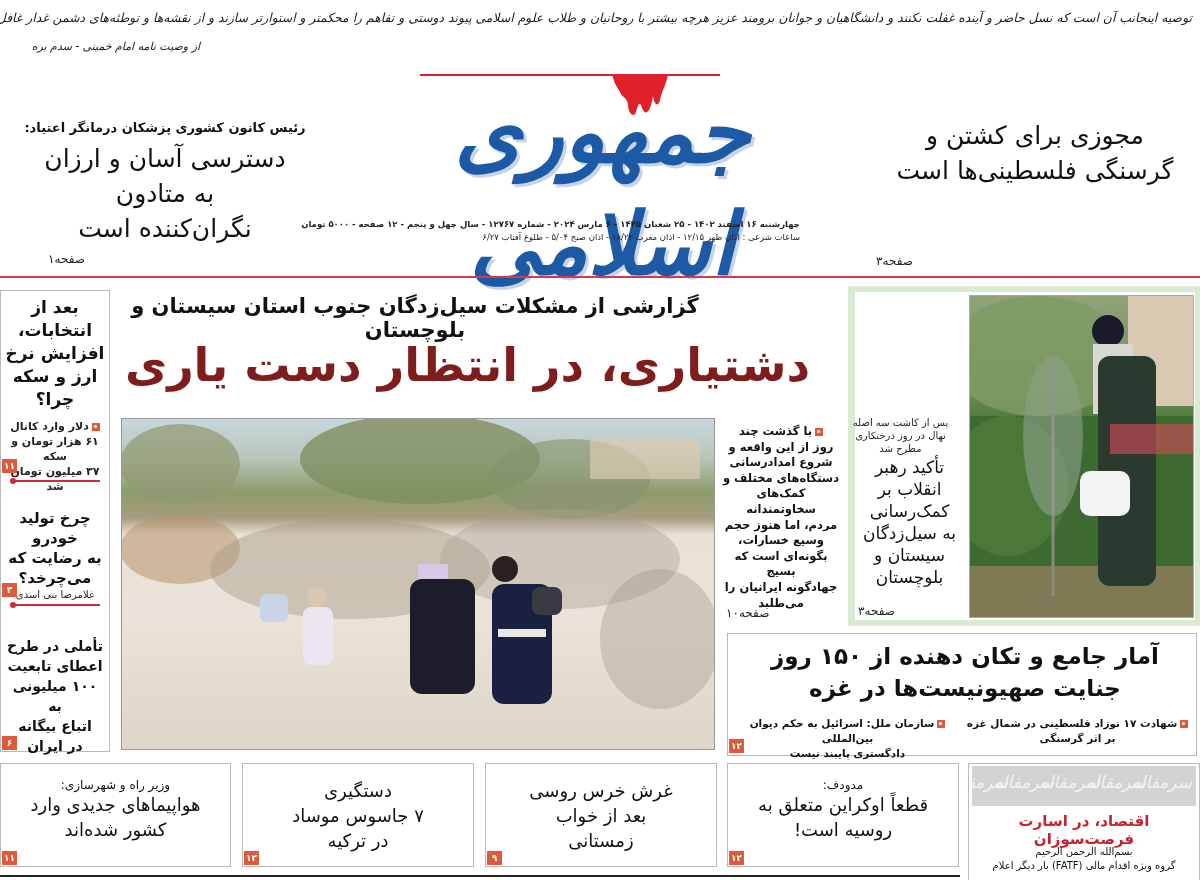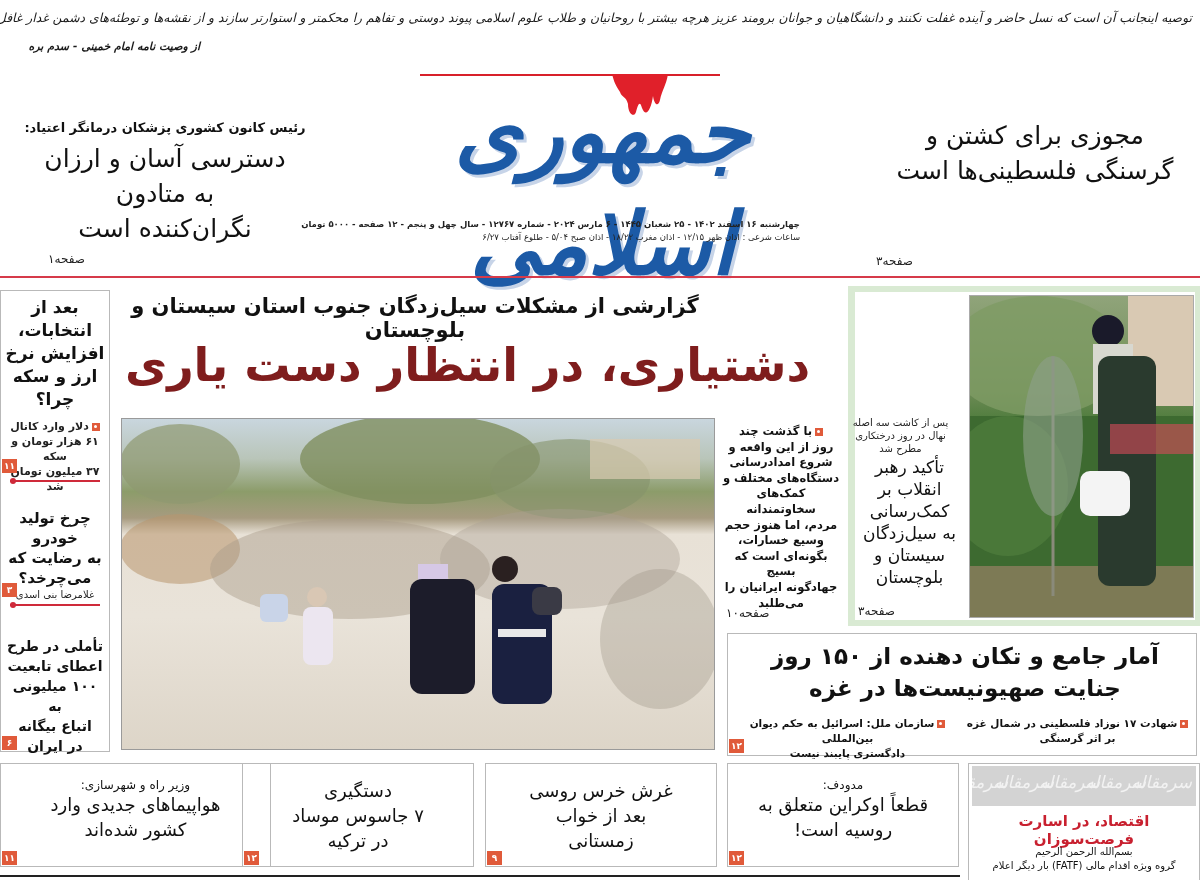--- a/index.html
+++ b/index.html
@@ -70,21 +70,21 @@
   .edit-box { left: 968px; top: 763px; width: 232px; height: 117px; border-top: 1px solid #b9b9b9; border-right: 1px solid #b9b9b9; border-left: 1px solid #b9b9b9; }
   .edit-banner { left: 972px; top: 766px; width: 224px; height: 40px; background: #d3d3d3; overflow: hidden; }
   .edit-banner span { position: absolute; top: 6px; font-family: "DejaVu Serif", serif; font-style: italic; font-size: 17px; color: #f2f2f2; }
   .edit-head { left: 972px; top: 812px; width: 224px; font-size: 15px; font-weight: bold; color: #c8202f; text-align: center; }
   .edit-body { left: 972px; top: 845px; width: 224px; font-size: 10px; line-height: 14px; color: #111; text-align: center; }
 </style>
 </head>
 <body>
 
 <div class="abs quote" style="right:8px; top:10px; width:1180px; text-align:right; font-size:12.4px;">توصیه اینجانب آن است که نسل حاضر و آینده غفلت نکنند و دانشگاهیان و جوانان برومند عزیز هرچه بیشتر با روحانیان و طلاب علوم اسلامی پیوند دوستی و تفاهم را محکمتر و استوارتر سازند و از نقشه‌ها و توطئه‌های دشمن غدار غافل نباشند</div>
-<div class="abs quote-src" style="right:1000px; top:40px; width:200px; text-align:right;font-weight:bold;">از وصیت نامه امام خمینی - سدم بره</div>
+<div class="abs quote-src" style="right:1000px; top:40px; width:200px; text-align:right;">از وصیت نامه امام خمینی - سدم بره</div>
 
 <div class="abs logo-wrap">
   <div class="logo-line"></div>
   <svg class="logo-drip" width="60" height="50" viewBox="0 0 60 50">
     <path d="M2 0 H58 C56 12 52 16 50 26 C48 34 44 30 43 22 C41 36 36 44 32 34 C30 26 28 30 26 38 C24 44 18 40 18 30 C16 22 12 24 10 18 C6 12 4 8 2 0 Z" fill="#e0202a"></path>
   </svg>
   <div class="logo-text">جمهوری اسلامی</div>
 </div>
 
 <div class="abs dateline">
@@ -245,21 +245,21 @@
   <div class="b-head">بعد از خواب</div>
   <div class="b-head">زمستانی</div>
   <span class="abs badge" style="left:1px; bottom:1px;">۹</span>
 </div>
 <div class="abs bbox" style="left:242px; width:232px;">
   <div class="b-head" style="margin-top:14px;">دستگیری</div>
   <div class="b-head">۷ جاسوس موساد</div>
   <div class="b-head">در ترکیه</div>
   <span class="abs badge" style="left:1px; bottom:1px;">۱۲</span>
 </div>
-<div class="abs bbox" style="left:0; width:271px;">
+<div class="abs bbox" style="left:0; width:231px;">
   <div class="b-kicker" style="margin-top:14px;">وزیر راه و شهرسازی:</div>
   <div class="b-head">هواپیماهای جدیدی وارد</div>
   <div class="b-head">کشور شده‌اند</div>
   <span class="abs badge" style="left:1px; bottom:1px;">۱۱</span>
 </div>
 <div class="abs bottom-rule"></div>
 
 <div class="abs edit-box"></div>
 <div class="abs edit-banner">
   <span style="right:4px;">سرمقاله</span>

